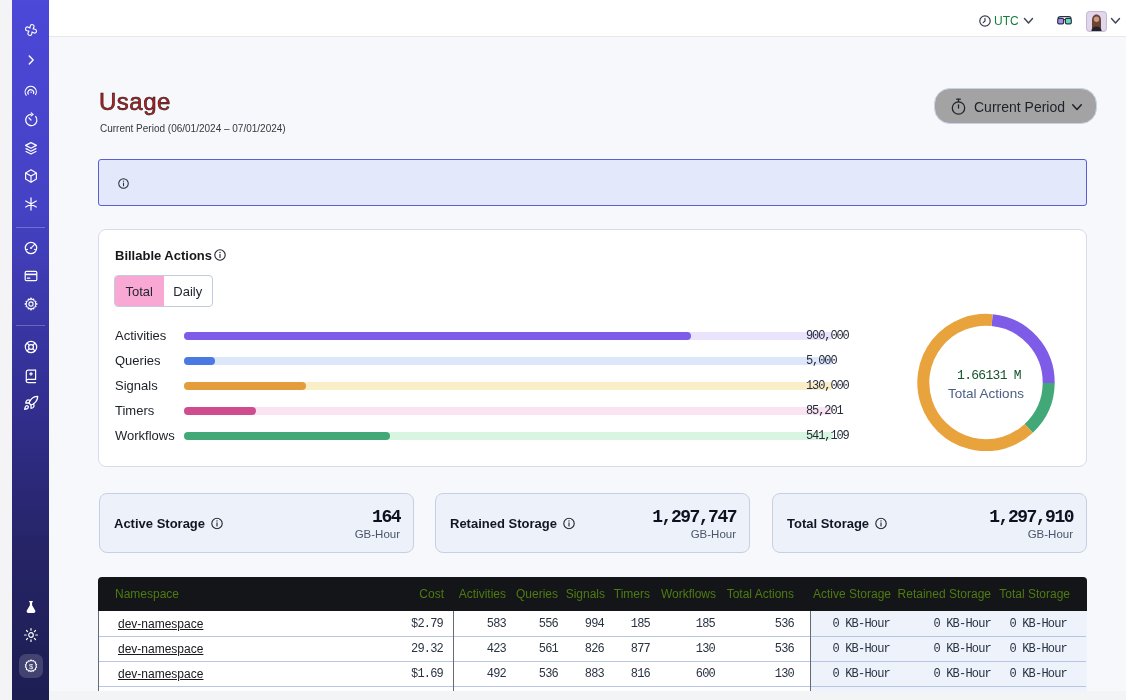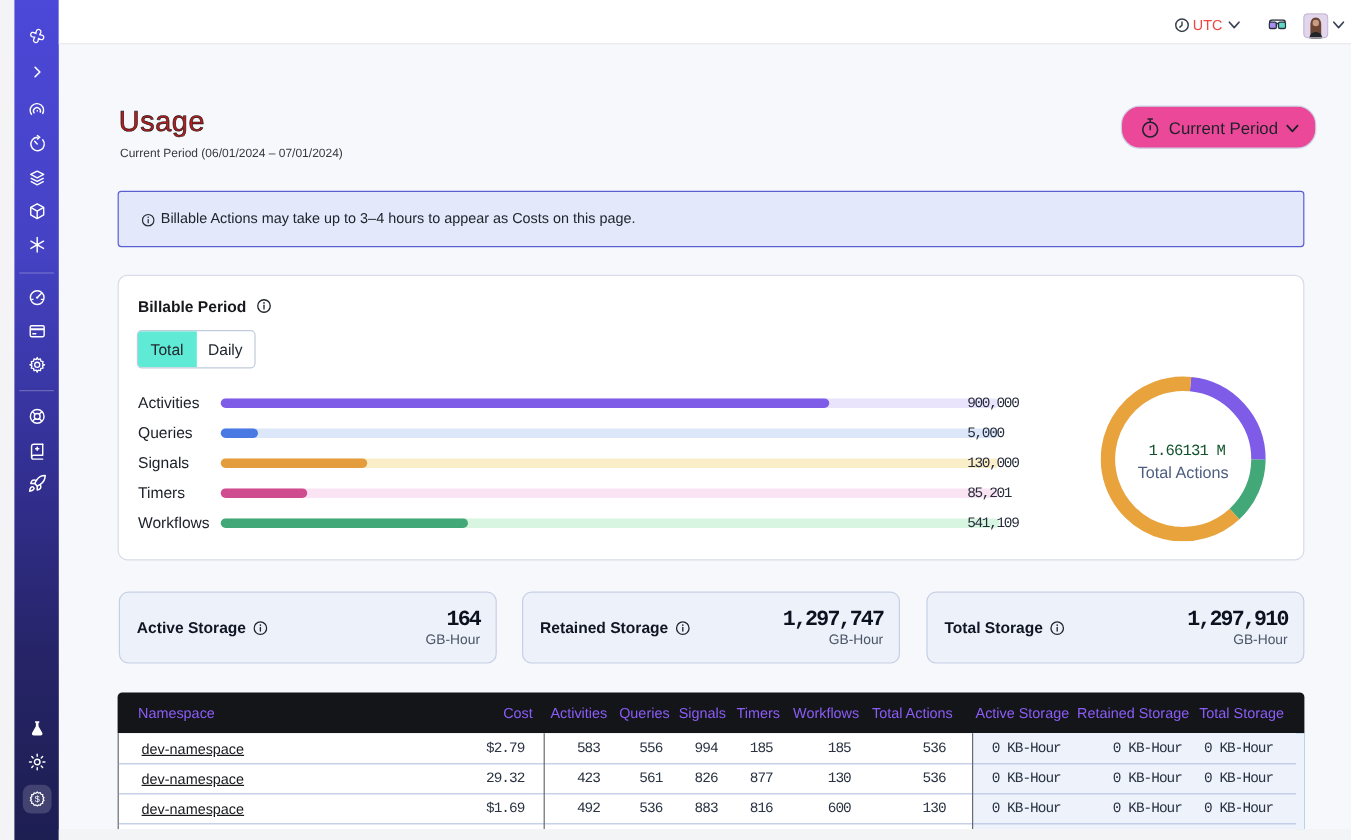--- a/index.html
+++ b/index.html
@@ -17,50 +17,50 @@
   .sdiv { position:absolute; left:4px; right:4px; height:1px; background:rgba(255,255,255,.25); }
 
   
   #topbar { left:49px; top:0; right:0; height:37px; background:#fff; border-bottom:1px solid #e7e8ec; }
 
   
   #h1 { left:99px; top:90px; font-size:24px; font-weight:400; -webkit-text-stroke:.55px #17181c; letter-spacing:.5px; color:#b91c1c; line-height:1;text-align:center; }
   #sub { left:100px; top:124px; font-size:10px; color:#35383f; line-height:1; }
 
   
-  #pbtn { left:934px; top:88px; width:163px; height:36px; background:#ec4899; border:1px solid #c9d2e4; border-radius:16px; }
+  #pbtn { left:934px; top:88px; width:163px; height:36px; background:#a3a3a3; border:1px solid #c9d2e4; border-radius:16px; }
 
   
   #banner { left:98px; top:159px; width:989px; height:47px; background:#e3e8fb; border:1px solid #595fd0; border-radius:3px; }
   #banner .txt { position:absolute; left:35px; top:16px; font-size:12px; color:#20242c; line-height:1; }
 
   
   #bcard { left:98px; top:229px; width:989px; height:238px; background:#fff; border:1px solid #d6dce8; border-radius:8px; }
   #btitle { left:115px; top:249px; font-size:13px; font-weight:600; color:#17181c; line-height:1; }
   #tabs { left:114px; top:275px; width:99px; height:32px; border:1px solid #c2cbdd; border-radius:4px; background:#fff; display:flex; overflow:hidden; }
   #tabs .t { flex:1; display:flex; align-items:center; justify-content:center; font-size:13px; color:#23272f; }
-  #tabs .t.sel { background:#5eead4; }
+  #tabs .t.sel { background:#f9a8d4; }
 
   .brow { position:absolute; left:115px; height:16px; }
   .blabel { position:absolute; left:0; top:1px; font-size:13px; color:#1b1f27; line-height:14px; }
   .btrack { position:absolute; left:69px; top:4px; width:649px; height:8px; border-radius:4px; }
   .bfill { position:absolute; left:0; top:0; height:8px; border-radius:4px; }
   .bval { position:absolute; width:80px; right:-771px; top:2px; text-align:left; font-size:12px; letter-spacing:-1.1px; color:#252c3a; line-height:12px; }
 
   
   .scard { top:493px; width:315px; height:60px; background:#edf1fa; border:1px solid #c6d0e4; border-radius:8px; }
   .stitle { position:absolute; left:14px; top:50%; transform:translateY(-50%); font-size:13px; font-weight:600; color:#101624; display:flex; align-items:center; gap:6px; }
   .sval { position:absolute; right:13px; top:14px; font-size:18px; letter-spacing:-1.5px; font-weight:700; color:#0c1220; font-family:"Liberation Mono",monospace; line-height:18px; }
   .sunit { position:absolute; right:13px; top:34px; font-size:11.5px; color:#4b5568; line-height:12px; }
 
   
   #thead { left:98px; top:577px; width:989px; height:34px; background:#141519; border-radius:4px 4px 0 0; }
-  .hc { position:absolute; font-size:12px; font-weight:500; color:#8b5cf6; top:11px; line-height:12px; }
+  .hc { position:absolute; font-size:12px; font-weight:500; color:#4d7c0f; top:11px; line-height:12px; }
   .hr { text-align:right; }
-  #tbody { left:98px; top:611px; width:989px; height:80px; background:#fff; border-left:1px solid #646b76; border-right:7px solid #0369a1; }
+  #tbody { left:98px; top:611px; width:989px; height:80px; background:#fff; border-left:1px solid #646b76; border-right:1px solid #0369a1; }
   .sbg { position:absolute; left:711px; width:277px; background:#edf2fb; }
   .rowline { position:absolute; left:0; right:0; height:1px; background:#b9c6e3; }
   .vline { position:absolute; top:0; bottom:0; width:1px; background:#646b76; }
   .cell { position:absolute; line-height:12px; }
   .link { font-size:12px; color:#17181c; text-decoration:underline; }
   .num { font-family:"Liberation Mono",monospace; font-size:12px; letter-spacing:-.8px; color:#2a3342; text-align:right; }
   #bstrip { left:49px; top:691px; right:0; height:9px; background:#f3f4f6; }
 </style>
 </head>
 <body>
@@ -138,21 +138,21 @@
   <svg class="sic" style="top:666px" width="15" height="15" viewBox="0 0 16 16" fill="none" stroke="#fff" stroke-width="1.1">
       <path d="M8 1.6l1.2 1 1.5-.4.7 1.4 1.5.3-.1 1.6 1.2 1-.8 1.3.8 1.3-1.2 1 .1 1.6-1.5.3-.7 1.4-1.5-.4-1.2 1-1.2-1-1.5.4-.7-1.4-1.5-.3.1-1.6-1.2-1L2.8 8 2 6.7l1.2-1-.1-1.6 1.5-.3.7-1.4 1.5.4z"></path>
       <text x="8" y="10.8" text-anchor="middle" font-size="8" fill="#fff" stroke="none" font-family="Liberation Sans">$</text>
     </svg>
 </div>
 <div class="abs" id="topbar">
   <svg class="abs" style="left:930px;top:15px" width="12" height="12" viewBox="0 0 12 12" fill="none" stroke="#353c49" stroke-width="1.2">
       <circle cx="6" cy="6" r="5.2"></circle>
       <path d="M6 3.4V6L4.2 7.6" stroke-linecap="round"></path>
     </svg>
-  <div class="abs" style="left:945px;top:15px;font-size:12px;font-weight:500;color:#ef4444;line-height:12px">UTC</div>
+  <div class="abs" style="left:945px;top:15px;font-size:12px;font-weight:500;color:#15803d;line-height:12px">UTC</div>
   <svg class="abs" style="left:974px;top:17px" width="11" height="8" viewBox="0 0 11 8" fill="none" stroke="#3b4357" stroke-width="1.4" stroke-linecap="round" stroke-linejoin="round">
       <path d="M1.5 1.5L5.5 6l4-4.5"></path>
     </svg>
   <svg class="abs" style="left:1008px;top:16px" width="15" height="11" viewBox="0 0 15 11" fill="none">
       <path d="M1 2.6C1 1.4 1.9.7 3.1.7h8.8c1.2 0 2.1.7 2.1 1.9" stroke="#2a323f" stroke-width="1.2"></path>
       <rect x=".7" y="2.4" width="5.9" height="5.4" rx="1.3" fill="#a78ff1" stroke="#2a323f" stroke-width="1.15"></rect>
       <rect x="8.4" y="2.4" width="5.9" height="5.4" rx="1.3" fill="#5fd9c5" stroke="#2a323f" stroke-width="1.15"></rect>
       <path d="M6.6 3.9q.9-.7 1.8 0" stroke="#2a323f" stroke-width="1.1"></path>
     </svg>
   <svg class="abs" style="left:1037px;top:11px" width="21" height="21" viewBox="0 0 21 21">
@@ -188,25 +188,24 @@
       <path d="M1.7 1.7L6 6.5l4.3-4.8"></path>
     </svg>
 </div>
 
 <div class="abs" id="banner">
   <svg class="abs" style="left:19px;top:18px" width="11" height="11" viewBox="0 0 12 12" fill="none" stroke="#252a33" stroke-width="1.1">
       <circle cx="6" cy="6" r="5.2"></circle>
       <path d="M6 5.4v3" stroke-linecap="round"></path>
       <circle cx="6" cy="3.4" r=".7" fill="#252a33" stroke="none"></circle>
     </svg>
-  <span class="txt">Billable Actions may take up to 3–4 hours to appear as Costs on this page.</span>
 </div>
 
 <div class="abs" id="bcard"></div>
-<div class="abs" id="btitle">Billable Period</div>
+<div class="abs" id="btitle">Billable Actions</div>
 <svg class="abs" style="left:214px;top:249px" width="12" height="12" viewBox="0 0 12 12" fill="none" stroke="#20242c" stroke-width="1.1">
     <circle cx="6" cy="6" r="5.2"></circle>
     <path d="M6 5.4v3" stroke-linecap="round"></path>
     <circle cx="6" cy="3.4" r=".7" fill="#20242c" stroke="none"></circle>
   </svg>
 <div class="abs" id="tabs">
     <div class="t sel">Total</div>
     <div class="t">Daily</div>
   </div>
 

